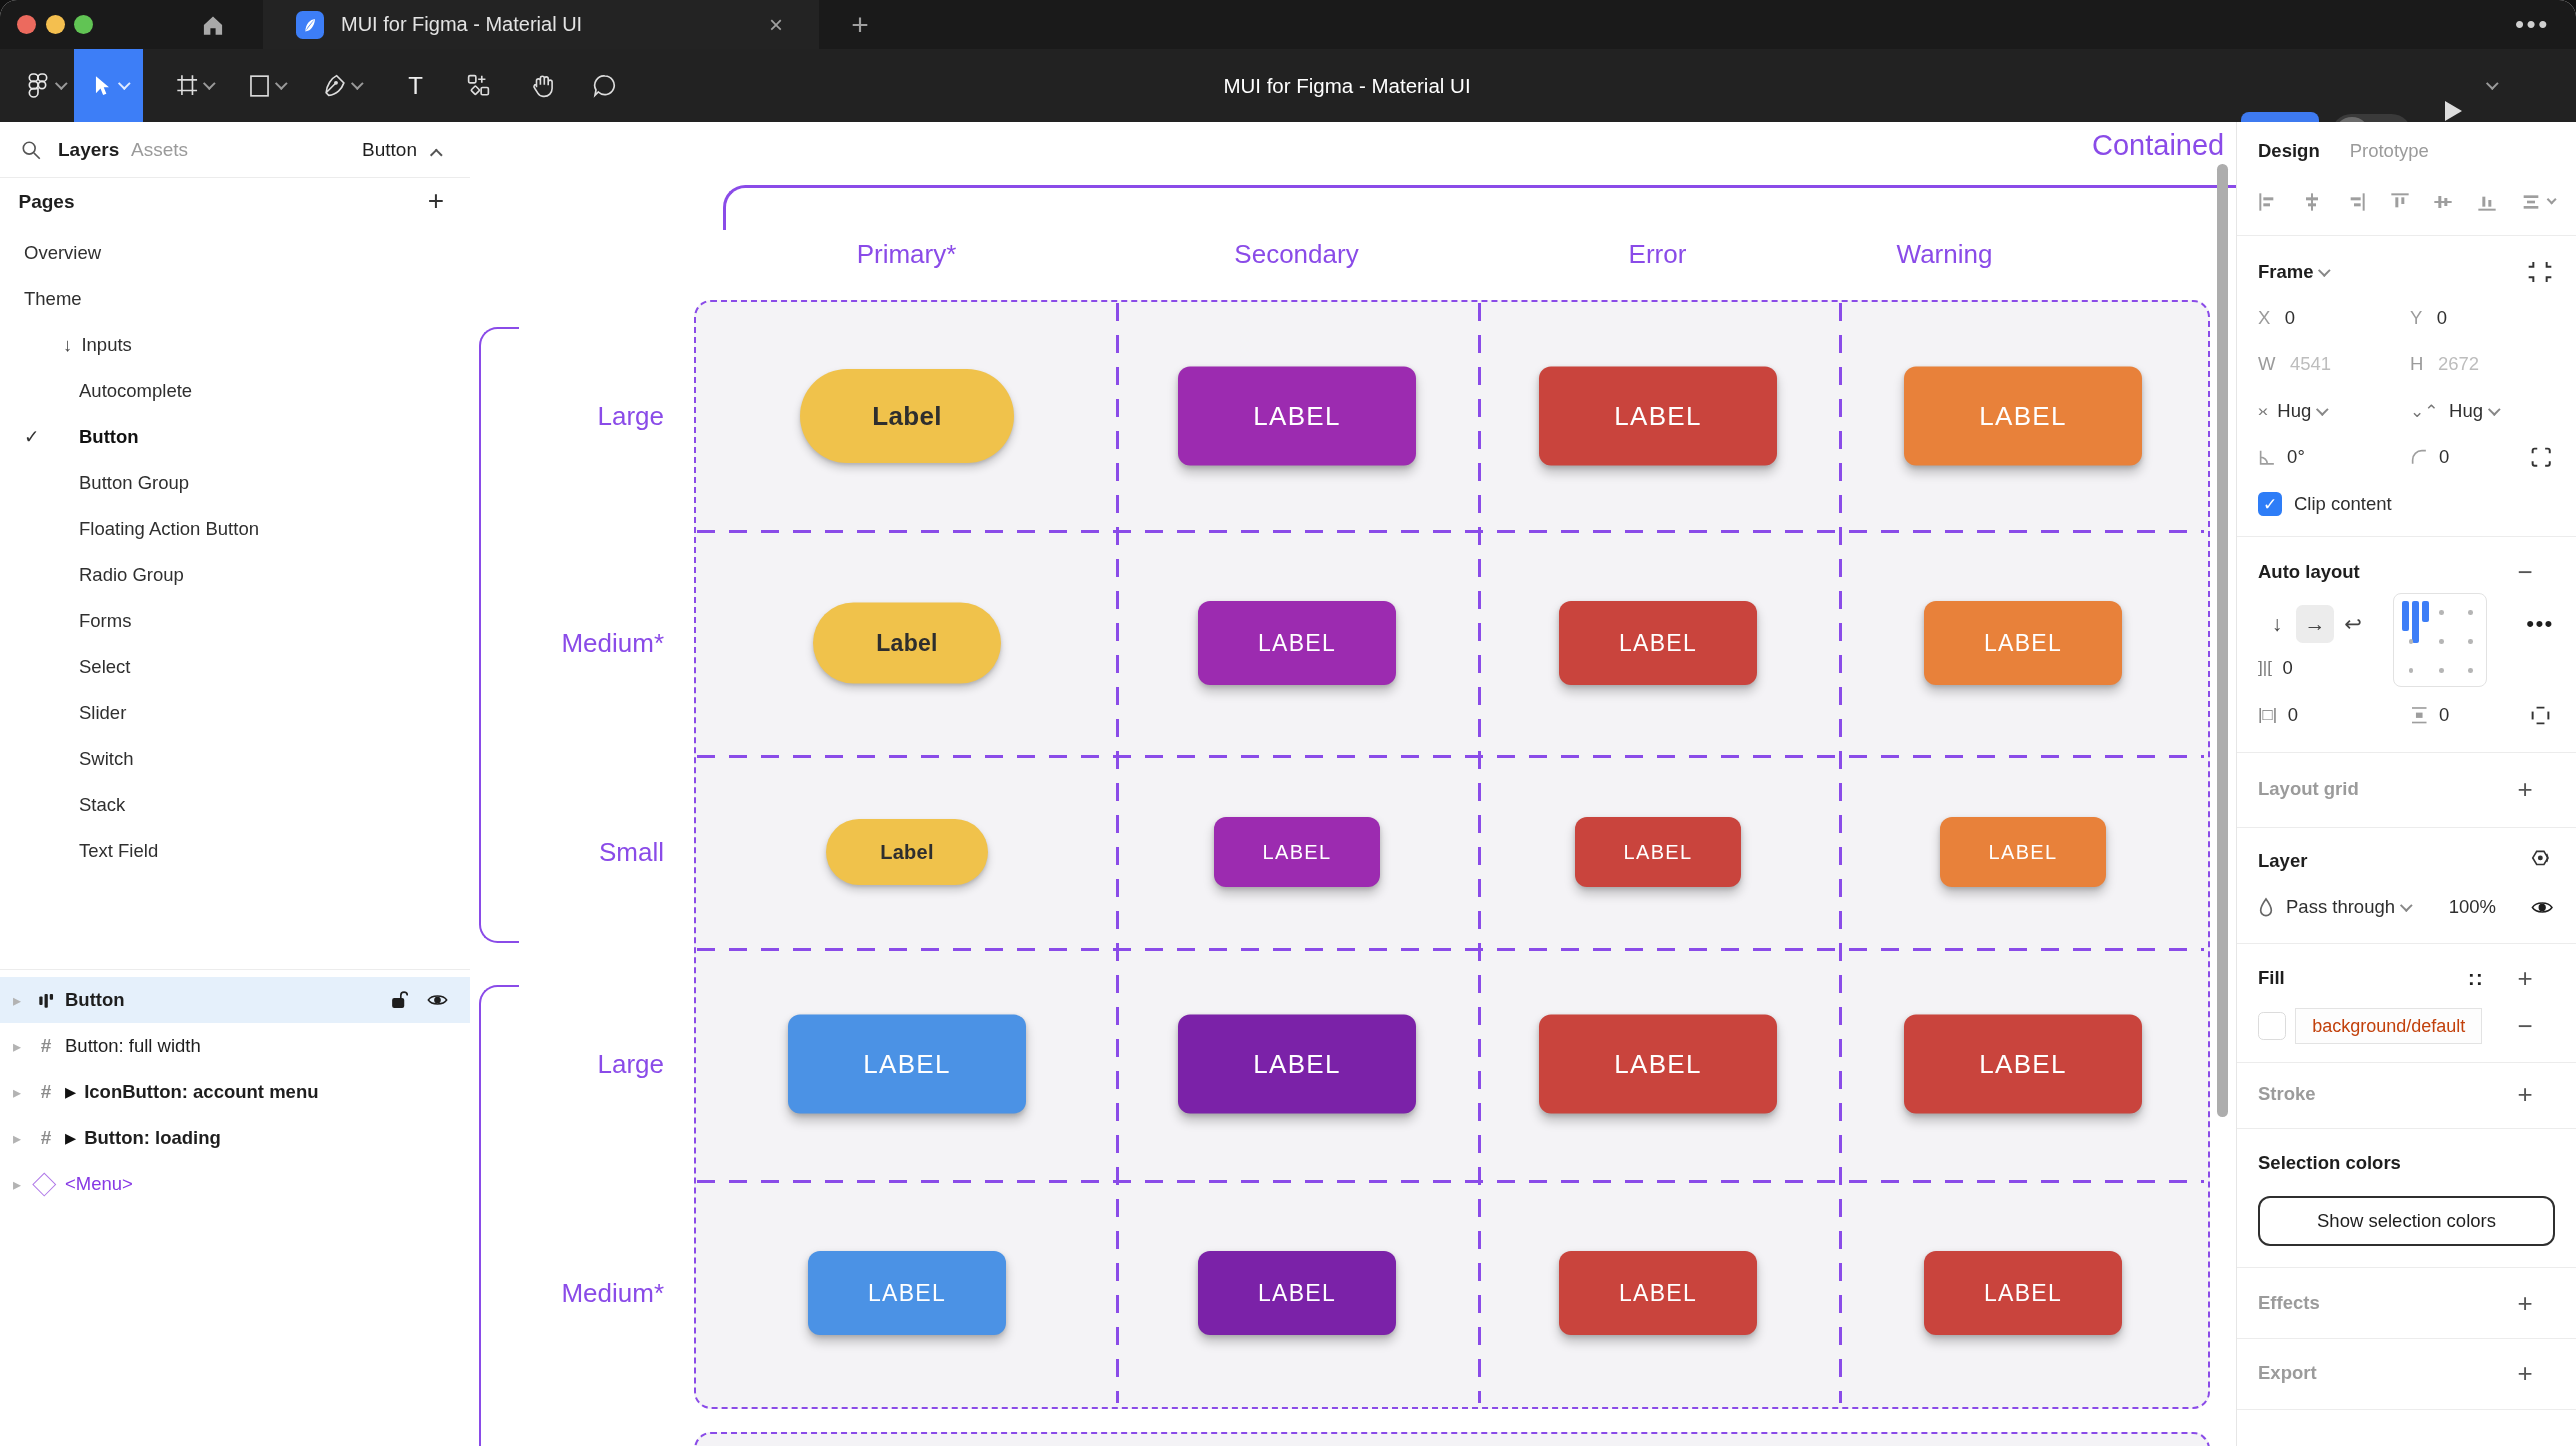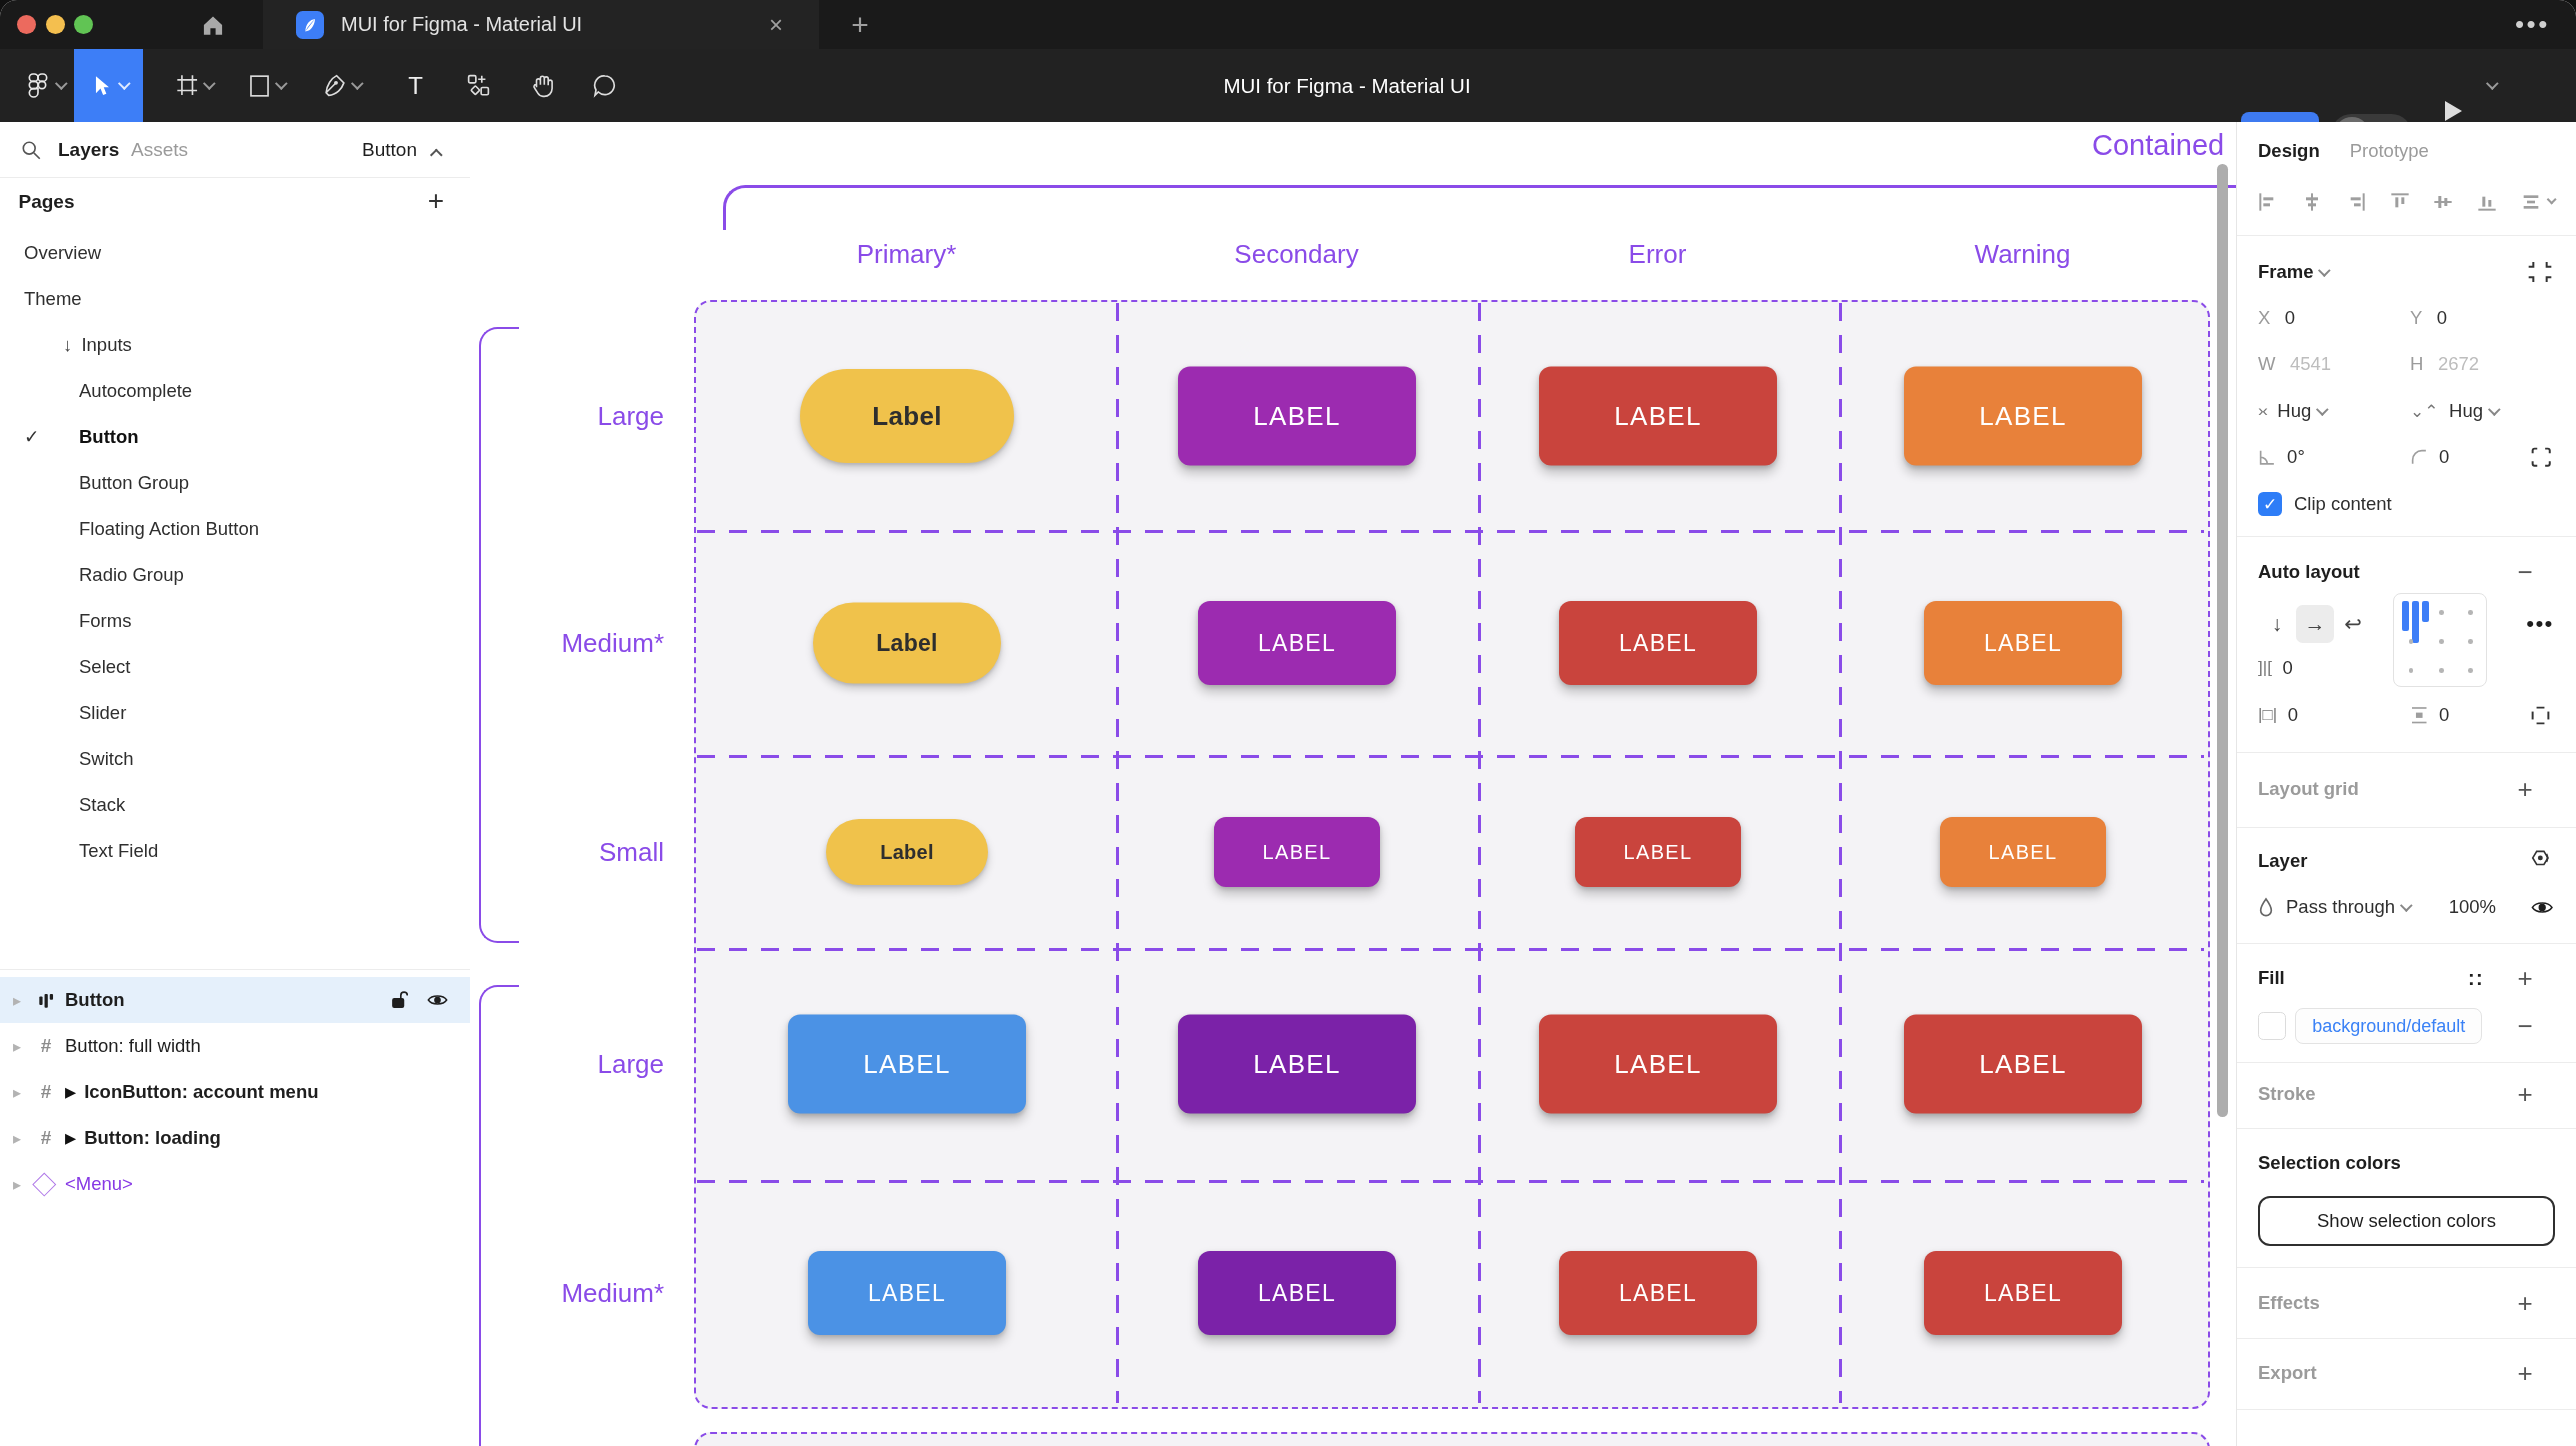--- a/index.html
+++ b/index.html
@@ -101,21 +101,21 @@
   .dval{color:#bdbdbd}
   .plus-ico{position:absolute;right:22.4px;font-size:26px;font-weight:300;color:#555}
   .minus-ico{position:absolute;right:22.4px;font-size:26px;font-weight:300;color:#555}
   .col2{position:absolute;left:152px;display:flex;align-items:center}
   .chk{width:24px;height:24px;border-radius:5.3px;background:#2e7df7;color:#fff;display:flex;align-items:center;justify-content:center;font-size:17px;margin-right:12px}
   .dirbtn{width:38px;height:38px;display:flex;align-items:center;justify-content:center;font-size:21px;color:#444}
   .dirbtn.sel{background:#ececec;border-radius:6.6px}
   .al-widget{position:absolute;left:135px;top:-8px;width:92px;height:92px;background:#fff;border:1.3px solid #e2e2e2;border-radius:8px}
   .al-bar{position:absolute;background:#3d7ef7;width:7.3px;border-radius:2px}
   .al-dot{position:absolute;width:4.6px;height:4.6px;border-radius:50%;background:#b5b5b5}
-  .token-pill{height:34px;display:flex;align-items:center;padding:0 16px;border:1.3px solid #e3e3e3;border-radius:8px;background:#fdfdfd;color:#3b82f6;font-size:18px}
+  .token-pill{height:34px;display:flex;align-items:center;padding:0 16px;border:1.3px solid #e3e3e3;border-radius:0;background:#fdfdfd;color:#c2410c;font-size:18px}
   .swatch{width:26px;height:26px;border:1.3px solid #dcdcdc;border-radius:5.3px;background:#fff;margin-right:9.2px}
   .sel-colors-btn{position:absolute;left:21px;right:21px;top:1074px;height:46px;border:2px solid #2f2f2f;border-radius:12px;
                   display:flex;align-items:center;justify-content:center;font-size:18.5px;color:#1e1e1e}
   .mini{font-size:17px;color:#777}
   svg{display:block}
 </style>
 </head>
 <body>
 
 <div id="app">
@@ -342,21 +342,21 @@
     <div class="vsep" style="left:1369px"></div>
     <div class="hsep" style="top:408px"></div>
     <div class="hsep" style="top:633px"></div>
     <div class="hsep" style="top:826px"></div>
     <div class="hsep" style="top:1058px"></div>
     <div class="dash-box2"></div>
 
     <div class="col-head" style="left:437px">Primary*</div>
     <div class="col-head" style="left:827px">Secondary</div>
     <div class="col-head" style="left:1188px">Error</div>
-    <div class="col-head" style="left:1553px">Warning</div>
+    <div class="col-head" style="left:1475px">Warning</div>
 
     <div class="row-label" style="top:294px">Large</div>
     <div class="row-label" style="top:521px">Medium*</div>
     <div class="row-label" style="top:730px">Small</div>
     <div class="row-label" style="top:942px">Large</div>
     <div class="row-label" style="top:1171px">Medium*</div>
 
     <div class="btn pill sz-lg c1 row1" style="background:#F0C24B;color:#2e2e2e">Label</div>
     <div class="btn sz-lg c2 row1" style="background:#9C2BB0;color:#ffffff">LABEL</div>
     <div class="btn sz-lg c3 row1" style="background:#C9443D;color:#ffffff">LABEL</div>

